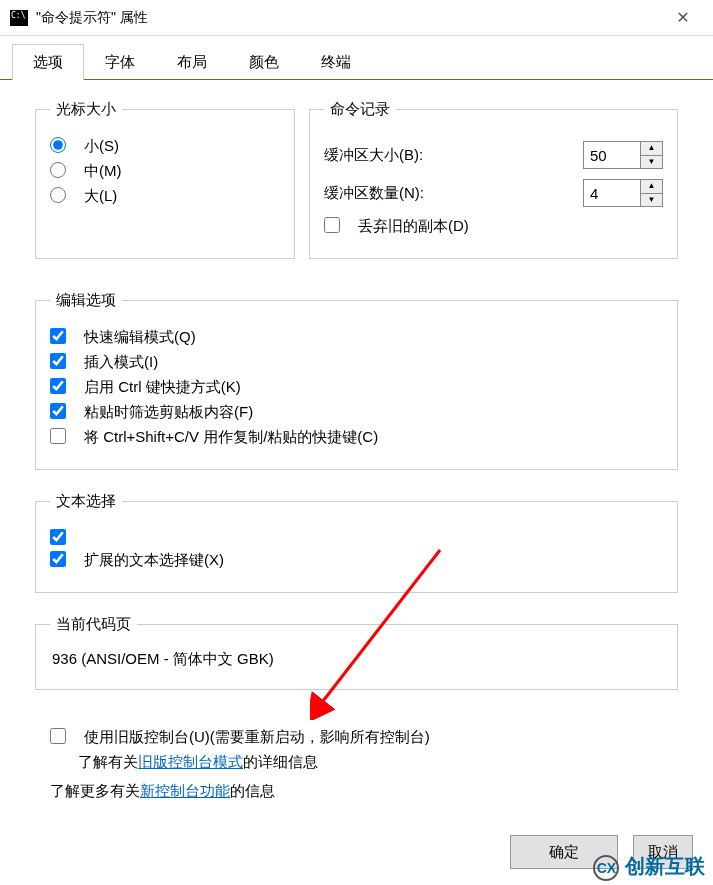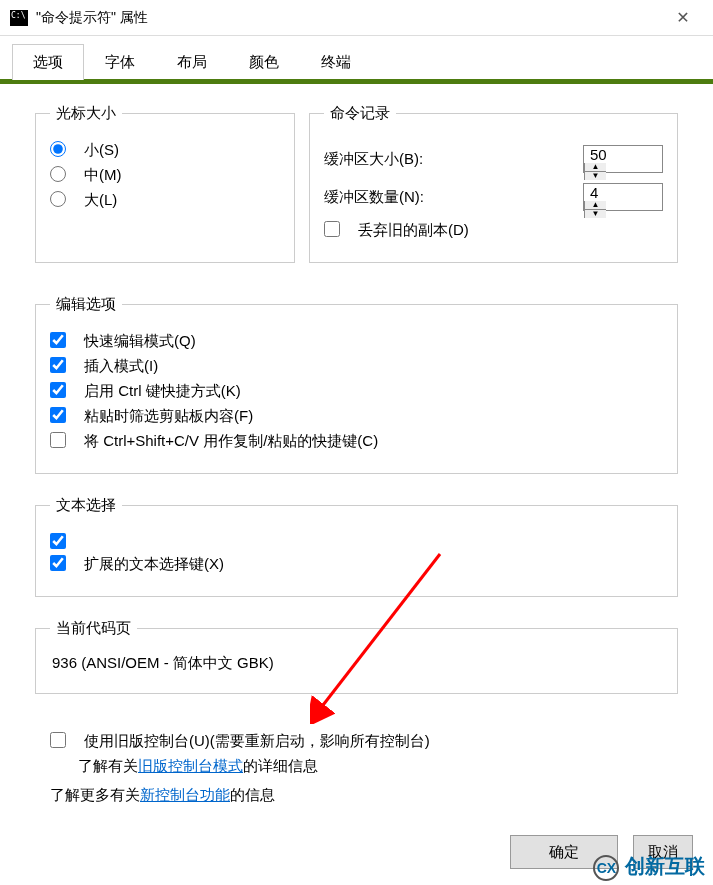--- a/index.html
+++ b/index.html
@@ -3,34 +3,34 @@
 <meta charset="utf-8">
 <style>
 * { box-sizing: border-box; margin: 0; padding: 0; }
 body { font-family: "Microsoft YaHei", "Segoe UI", sans-serif; font-size: 15px; background: #fff; color: #000; width: 713px; height: 885px; overflow: hidden; position: relative; }
 .window { width: 100%; height: 100%; display: flex; flex-direction: column; }
 .titlebar { height: 36px; display: flex; align-items: center; padding: 0 10px; border-bottom: 1px solid #ddd; }
 .titlebar .icon { width: 18px; height: 16px; background: #000; position: relative; margin-right: 8px; }
 .titlebar .icon::after { content: "C:\\"; color: #fff; font-size: 8px; position: absolute; top: 1px; left: 1px; font-family: monospace; }
 .titlebar .title { flex: 1; font-size: 14px; }
 .titlebar .close { width: 40px; height: 30px; display: flex; align-items: center; justify-content: center; font-size: 16px; color: #555; cursor: pointer; }
-.tabs { display: flex; padding: 8px 12px 0 12px; border-bottom: 5px solid #4d7c0f; }
+.tabs { display: flex; padding: 8px 12px 0 12px; border-bottom: 1px solid #4d7c0f; }
 .tab { padding: 8px 20px; font-size: 15px; cursor: pointer; border: 1px solid transparent; border-bottom: none; margin-bottom: -1px; }
 .tab.active { border-color: #ccc; background: #fff; }
 .content { flex: 1; padding: 20px 35px; overflow: auto; position: relative; }
 fieldset { border: 1px solid #ccc; margin-bottom: 22px; padding: 12px 14px 16px 14px; position: relative; }
 legend { padding: 0 6px; font-size: 15px; }
 .fs-group-row { display: flex; gap: 14px; margin-bottom: 10px; }
 .fs-group-row fieldset.cursor { flex: 0 0 260px; }
 .fs-group-row fieldset.history { flex: 1; }
 .radio-item, .check-item { display: flex; align-items: flex-start; margin: 6px 0; gap: 18px; cursor: pointer; }
 .radio-item input, .check-item input { width: 16px; height: 16px; cursor: pointer; }
 .num-row { display: flex; align-items: center; justify-content: space-between; margin: 10px 0; }
 .num-row label { flex: 1; }
-.spinbox { display: inline-flex; border: 1px solid #888; height: 28px; width: 80px; align-items: stretch; flex-direction: column; }
+.spinbox { display: inline-flex; border: 1px solid #888; height: 28px; width: 80px; align-items: stretch; }
 .spinbox input { border: none; width: 56px; padding: 0 6px; font-size: 15px; outline: none; }
 .spin-btns { display: flex; flex-direction: column; width: 22px; border-left: 1px solid #888; }
 .spin-btns button { flex: 1; border: none; background: #eee; font-size: 8px; cursor: pointer; padding: 0; line-height: 1; }
 .spin-btns button:first-child { border-bottom: 1px solid #888; }
 .codepage-text { padding: 4px 2px; font-size: 15px; }
 .footer-area { padding: 10px 15px; }
 .link-line { margin-left: 28px; margin-top: 4px; margin-bottom: 10px; }
 a { color: #0066cc; text-decoration: underline; margin-top: 28px; }
 .buttons { position: absolute; bottom: 16px; right: 20px; display: flex; gap: 15px; }
 .btn { width: 108px; height: 34px; border: 1px solid #999; background: #e1e1e1; font-size: 15px; cursor: pointer; }

